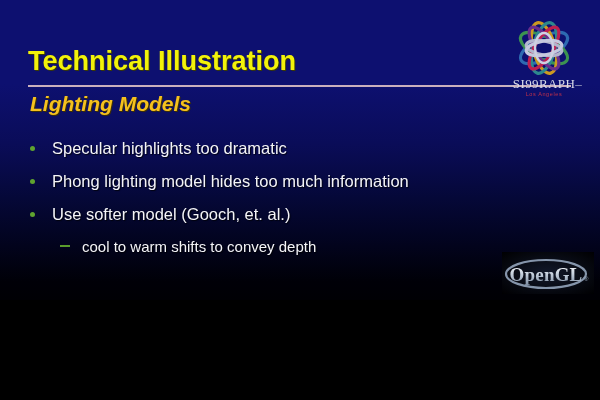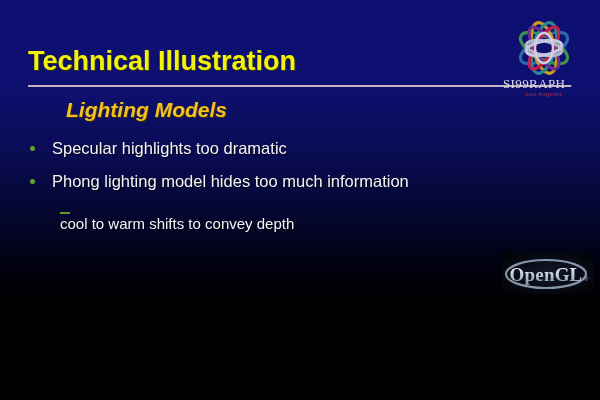--- a/index.html
+++ b/index.html
@@ -39,46 +39,44 @@
     position: absolute;
     left: 28px;
     top: 85px;
     width: 543px;
     height: 2px;
     background: #c9b0bd;
   }
   #subtitle {
     position: absolute;
     left: 30px;
-    top: 98px;
+    top: 92px;
     font-size: 21px;
     font-weight: bold;
     font-style: italic;
     color: #f5c11e;
     text-shadow: 1px 1px 0 #3d2f05;
     white-space: nowrap;
-    margin-left: 36px;
   }
 
   
   #bullets {
     position: absolute;
     left: 30px;
     top: 138px;
     width: 520px;
   }
   .bullet-row {
     display: flex;
     align-items: flex-start;
     margin-bottom: 13px;
   }
   .bullet-row.level-1 {
     margin-left: 30px;
     margin-bottom: 16px;
-    flex-direction: column;
   }
   .bullet-mark {
     flex: 0 0 auto;
     width: 22px;
     display: flex;
     align-items: center;
     justify-content: flex-start;
     padding-top: 8px;
   }
   .dot {
@@ -114,21 +112,21 @@
     height: 92px;
   }
   #siggraph-logo svg {
     display: block;
   }
   #sig-wordmark {
     position: absolute;
     left: 0;
     top: 62px;
     width: 96px;
-    text-align: left;
+    text-align: center;
     font-family: "Liberation Serif", serif;
     font-size: 13px;
     letter-spacing: 0.4px;
     color: #d8dbe8;
     white-space: nowrap;
   }
   .sig-tick {
     color: #b9bcd0;
     font-weight: normal;
   }
@@ -176,20 +174,26 @@
       <span class="bullet-text">Specular highlights too dramatic</span>
     </div>
 
     <div class="bullet-row level-0">
       <span class="bullet-mark">
         <span class="dot"></span>
       </span>
       <span class="bullet-text">Phong lighting model hides too much information</span>
     </div>
 
+    <div class="bullet-row level-0">
+      <span class="bullet-mark">
+        <span class="dot"></span>
+      </span>
+      <span class="bullet-text">Use softer model (Gooch, et. al.)</span>
+    </div>
 
     <div class="bullet-row level-1">
       <span class="bullet-mark">
         <span class="dash"></span>
       </span>
       <span class="bullet-text">cool to warm shifts to convey depth</span>
     </div>
 
   </div>
 

